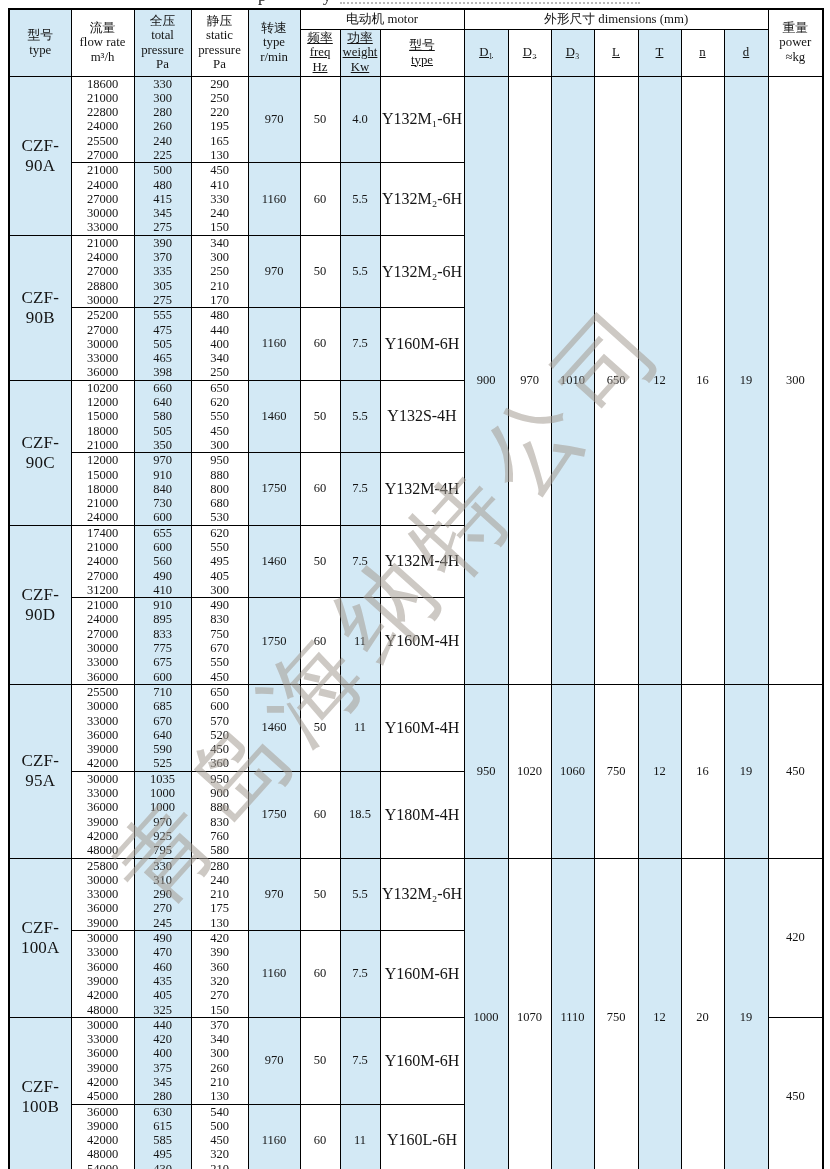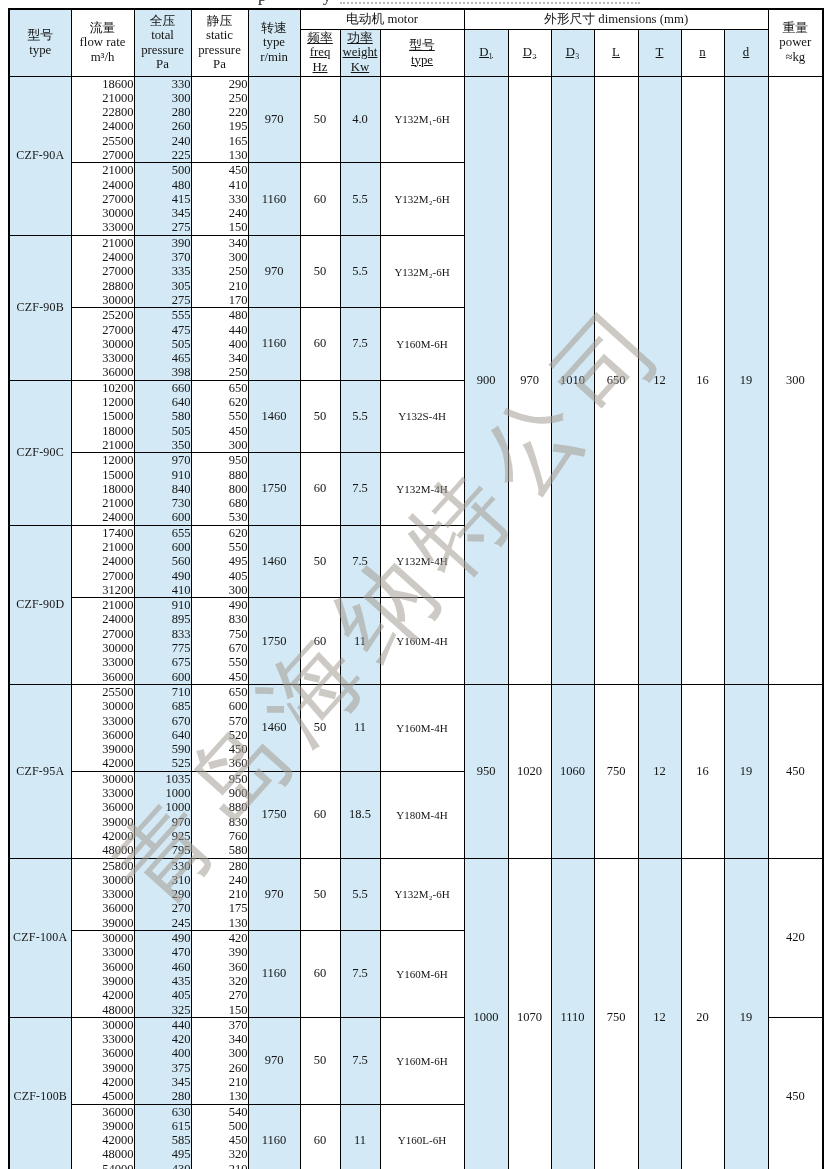--- a/index.html
+++ b/index.html
@@ -14,24 +14,24 @@
     border:2px solid #000;background:#fff;
   }
   th,td{
     border:1px solid #000;text-align:center;vertical-align:middle;
     padding:0;font-weight:normal;overflow:hidden;
   }
   thead th{font-size:12.8px;line-height:14.6px;white-space:pre-line;}
   tr.row1{height:20px;}
   tr.row2{height:47px;text-decoration:underline;}
   .col-blue{background:#d3e9f5;}
-  .num{white-space:pre-line;font-size:12.5px;line-height:14.3px;text-align:right;}
+  .num{white-space:pre-line;font-size:12.5px;line-height:14.3px;}
   .mid{font-size:12.5px;}
-  .c-model{font-size:12px;letter-spacing:0.2px;}
-  .c-motor{font-size:11px;margin-top:36px;}
+  .c-model{font-size:17px;letter-spacing:0.2px;}
+  .c-motor{font-size:16px;margin-top:36px;}
   
   .crop-frag{
     position:absolute;left:258px;top:-13px;height:18px;width:120px;
     overflow:hidden;font-size:17px;line-height:17px;letter-spacing:26px;
     color:#222;pointer-events:none;
   }
   .crop-dots{
     position:absolute;left:340px;top:2px;width:300px;height:0;
     border-top:2px dotted #666;opacity:.45;pointer-events:none;
   }

